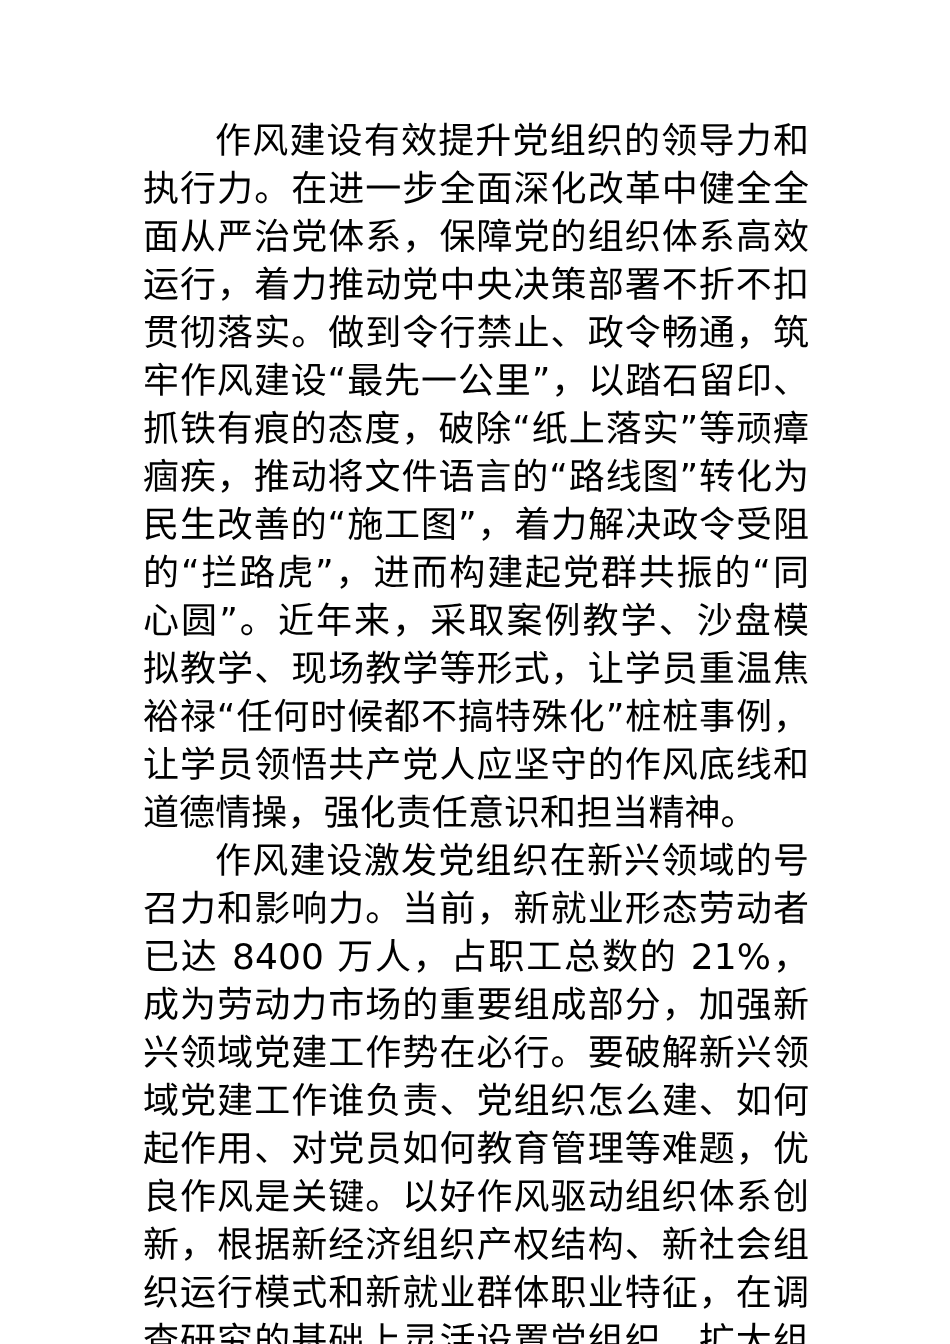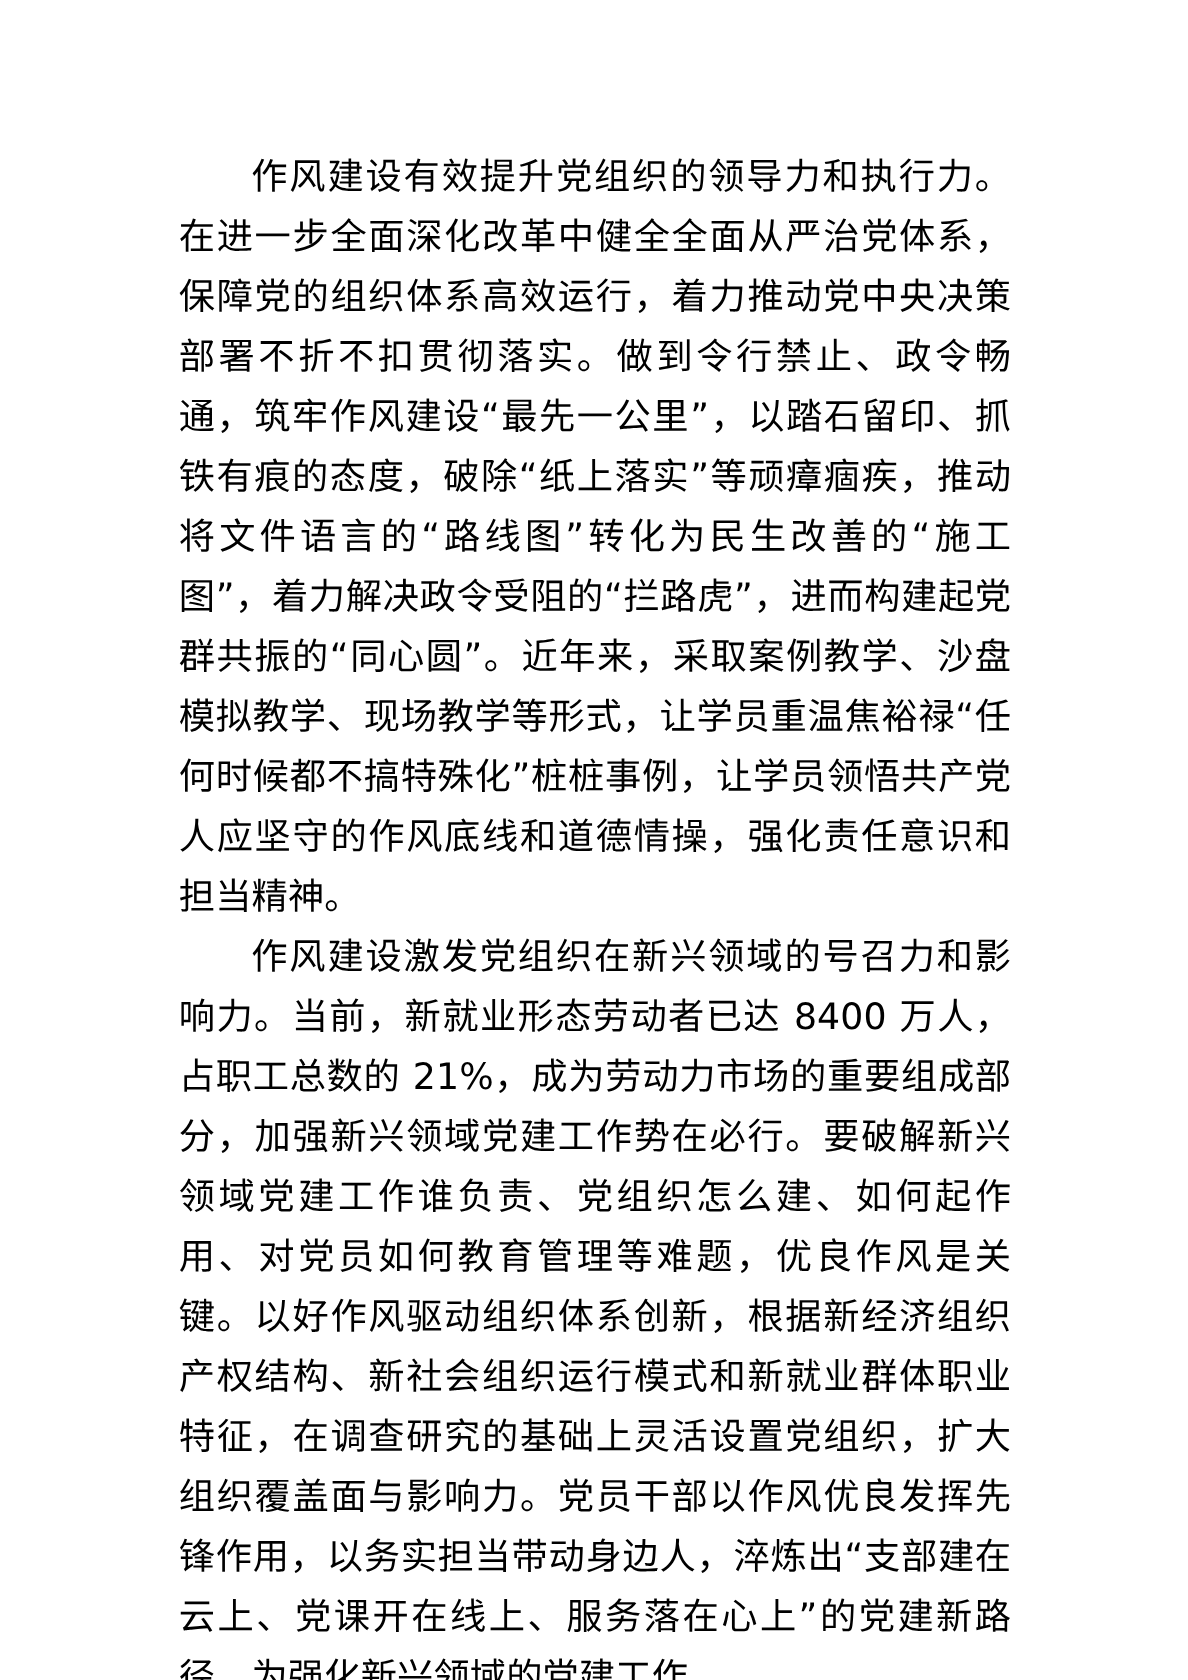--- a/index.html
+++ b/index.html
@@ -23,21 +23,21 @@
   }
   .text-column {
     position: absolute;
     left: 143px;
     top: 117px;
     width: 666px;
   }
   .para {
     margin: 0;
     padding: 0;
-    font-size: 29px;
+    font-size: 36px;
     line-height: 48px;
     text-align: justify;
     text-justify: inter-character;
     text-indent: 2em;
     letter-spacing: 0.1px;
     font-weight: 400;
     word-break: break-all;
     -webkit-font-smoothing: none;
   }
   .para + .para {

